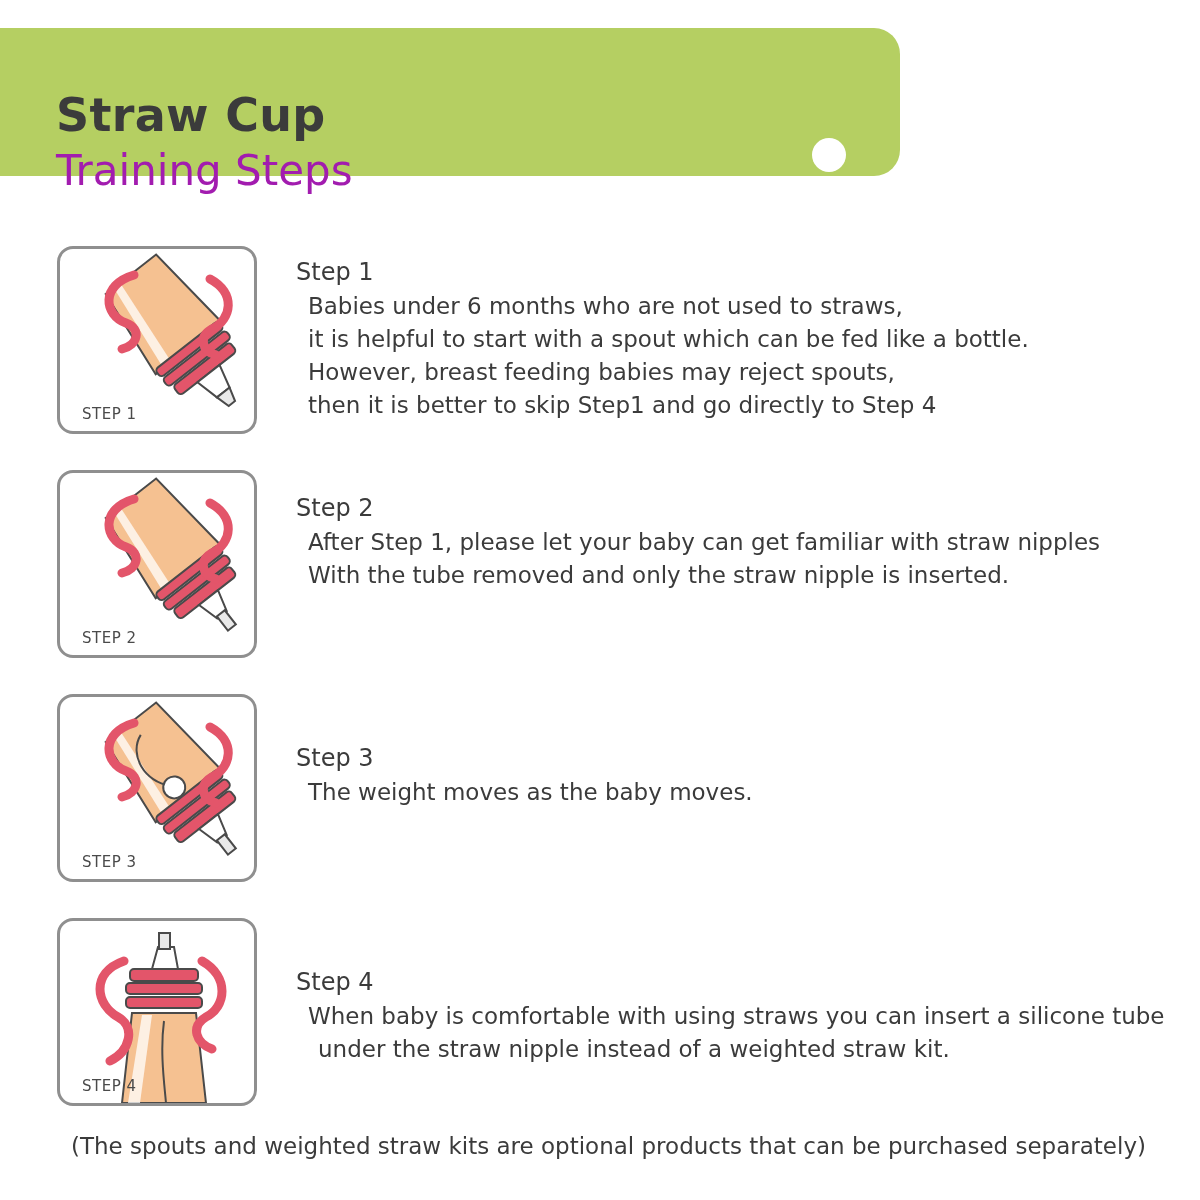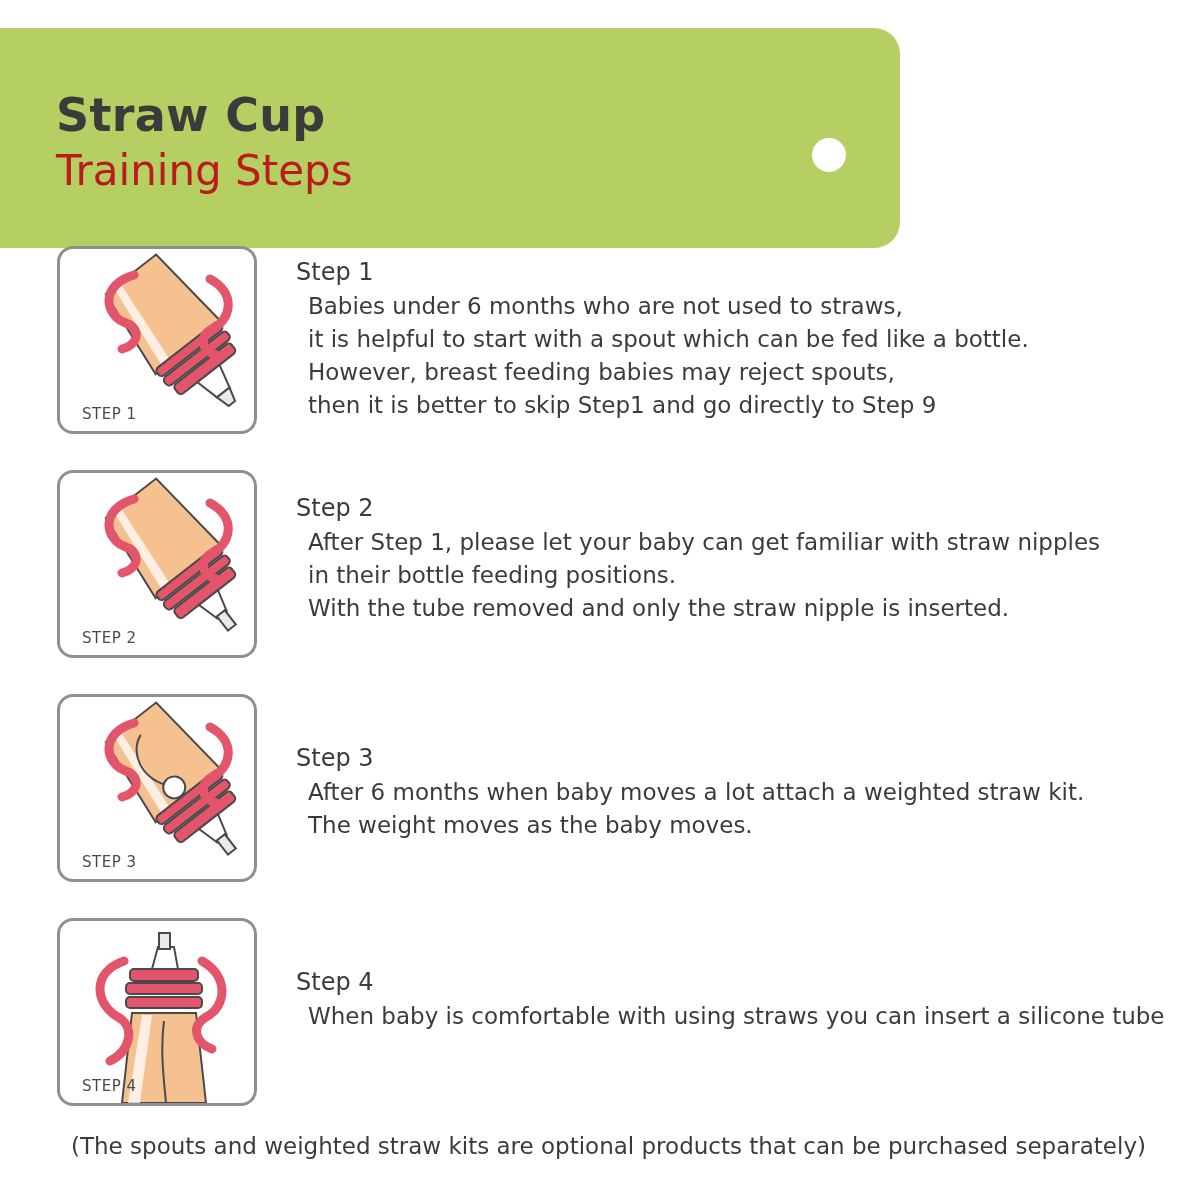--- a/index.html
+++ b/index.html
@@ -15,42 +15,42 @@
     overflow: hidden;
     position: relative;
   }
 
   
   .banner {
     position: absolute;
     left: 0;
     top: 28px;
     width: 900px;
-    height: 220px;
+    height: 148px;
     background: #b5cf62;
     border-top-right-radius: 26px;
     border-bottom-right-radius: 26px;
   }
   .banner-title {
     position: absolute;
     left: 56px;
     top: 64px;
     font-size: 46px;
     font-weight: bold;
     color: #3b3b3b;
     letter-spacing: 0.3px;
     line-height: 1;
   }
   .banner-subtitle {
     position: absolute;
     left: 56px;
     top: 122px;
     font-size: 42px;
     font-weight: normal;
-    color: #b91c1c;
+    color: #a21caf;
     line-height: 1;
   }
   .banner-dot {
     position: absolute;
     left: 812px;
     top: 110px;
     width: 34px;
     height: 34px;
     border-radius: 50%;
     background: #ffffff;
@@ -140,21 +140,21 @@
       <path d="M74,26 C40,36 44,66 66,74 C82,80 78,96 62,100" fill="none" stroke="#e3556a" stroke-width="9" stroke-linecap="round"></path>
       <path d="M150,30 C176,44 172,70 152,80 C138,88 142,102 156,106" fill="none" stroke="#e3556a" stroke-width="9" stroke-linecap="round"></path>
     </svg>
     <div class="thumb-label">STEP 1</div>
   </div>
   <div class="step-text" style="top:10px;">
     <div class="step-heading">Step 1</div>
     <div class="step-line">Babies under 6 months who are not used to straws,</div>
     <div class="step-line">it is helpful to start with a spout which can be fed like a bottle.</div>
     <div class="step-line">However, breast feeding babies may reject spouts,</div>
-    <div class="step-line">then it is better to skip Step1 and go directly to Step 9</div>
+    <div class="step-line">then it is better to skip Step1 and go directly to Step 4</div>
   </div>
 </div>
 
 <div class="step-row" style="top:470px;">
   <div class="thumb">
     <svg width="194" height="182" viewBox="0 0 194 182">
       <g transform="rotate(-38 105 90)">
         <path d="M86,18 L150,18 L160,112 L76,112 Z" fill="#f5c191" stroke="#4a4a4a" stroke-width="2"></path>
         <path d="M96,20 L104,20 L96,110 L86,110 Z" fill="#ffffff" opacity="0.75"></path>
         <rect x="78" y="108" width="80" height="10" rx="4" fill="#e3556a" stroke="#4a4a4a" stroke-width="2"></rect>
@@ -164,21 +164,20 @@
         <rect x="113" y="164" width="10" height="18" fill="#e9e9e9" stroke="#4a4a4a" stroke-width="2"></rect>
       </g>
       <path d="M74,26 C40,36 44,66 66,74 C82,80 78,96 62,100" fill="none" stroke="#e3556a" stroke-width="9" stroke-linecap="round"></path>
       <path d="M150,30 C176,44 172,70 152,80 C138,88 142,102 156,106" fill="none" stroke="#e3556a" stroke-width="9" stroke-linecap="round"></path>
     </svg>
     <div class="thumb-label">STEP 2</div>
   </div>
   <div class="step-text" style="top:22px;">
     <div class="step-heading">Step 2</div>
     <div class="step-line">After Step 1, please let your baby can get familiar with straw nipples</div>
-    <div class="step-line">in their bottle feeding positions.</div>
     <div class="step-line">With the tube removed and only the straw nipple is inserted.</div>
   </div>
 </div>
 
 <div class="step-row" style="top:694px;">
   <div class="thumb">
     <svg width="194" height="182" viewBox="0 0 194 182">
       <g transform="rotate(-38 105 90)">
         <path d="M86,18 L150,18 L160,112 L76,112 Z" fill="#f5c191" stroke="#4a4a4a" stroke-width="2"></path>
         <path d="M96,20 L104,20 L96,110 L86,110 Z" fill="#ffffff" opacity="0.75"></path>
@@ -190,21 +189,20 @@
         <path d="M106,144 L130,144 L124,166 L112,166 Z" fill="#ffffff" stroke="#4a4a4a" stroke-width="2"></path>
         <rect x="113" y="164" width="10" height="18" fill="#e9e9e9" stroke="#4a4a4a" stroke-width="2"></rect>
       </g>
       <path d="M74,26 C40,36 44,66 66,74 C82,80 78,96 62,100" fill="none" stroke="#e3556a" stroke-width="9" stroke-linecap="round"></path>
       <path d="M150,30 C176,44 172,70 152,80 C138,88 142,102 156,106" fill="none" stroke="#e3556a" stroke-width="9" stroke-linecap="round"></path>
     </svg>
     <div class="thumb-label">STEP 3</div>
   </div>
   <div class="step-text" style="top:48px;">
     <div class="step-heading">Step 3</div>
-    <div class="step-line">After 6 months when baby moves a lot attach a weighted straw kit.</div>
     <div class="step-line">The weight moves as the baby moves.</div>
   </div>
 </div>
 
 <div class="step-row" style="top:918px;">
   <div class="thumb">
     <svg width="194" height="182" viewBox="0 0 194 182">
       <path d="M72,92 L136,92 L146,182 L62,182 Z" fill="#f5c191" stroke="#4a4a4a" stroke-width="2"></path>
       <path d="M82,94 L92,94 L80,182 L68,182 Z" fill="#ffffff" opacity="0.75"></path>
       <path d="M104,100 C100,130 104,160 106,182" fill="none" stroke="#4a4a4a" stroke-width="2"></path>
@@ -214,16 +212,17 @@
       <path d="M92,48 L118,48 L114,26 L98,26 Z" fill="#ffffff" stroke="#4a4a4a" stroke-width="2"></path>
       <rect x="99" y="12" width="11" height="16" fill="#e9e9e9" stroke="#4a4a4a" stroke-width="2"></rect>
       <path d="M64,40 C30,52 36,84 58,96 C76,106 70,130 50,140" fill="none" stroke="#e3556a" stroke-width="9" stroke-linecap="round"></path>
       <path d="M142,40 C170,56 166,86 146,96 C130,106 136,122 152,128" fill="none" stroke="#e3556a" stroke-width="9" stroke-linecap="round"></path>
     </svg>
     <div class="thumb-label">STEP 4</div>
   </div>
   <div class="step-text" style="top:48px;">
     <div class="step-heading">Step 4</div>
     <div class="step-line">When baby is comfortable with using straws you can insert a silicone tube</div>
+    <div class="step-line" style="padding-left:10px;">under the straw nipple instead of a weighted straw kit.</div>
   </div>
 </div>
 
 <div class="footnote">(The spouts and weighted straw kits are optional products that can be purchased separately)</div>
 
 </body></html>

